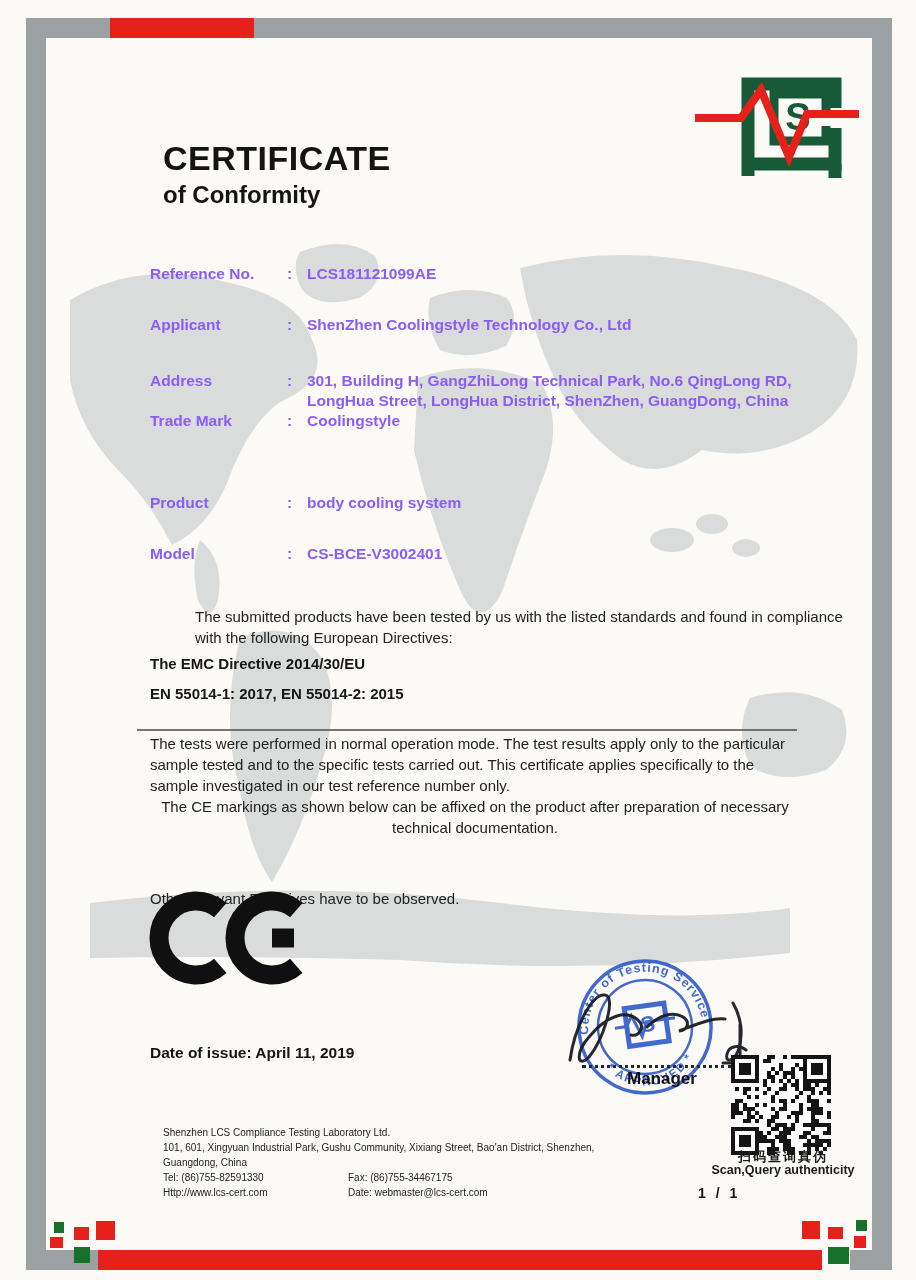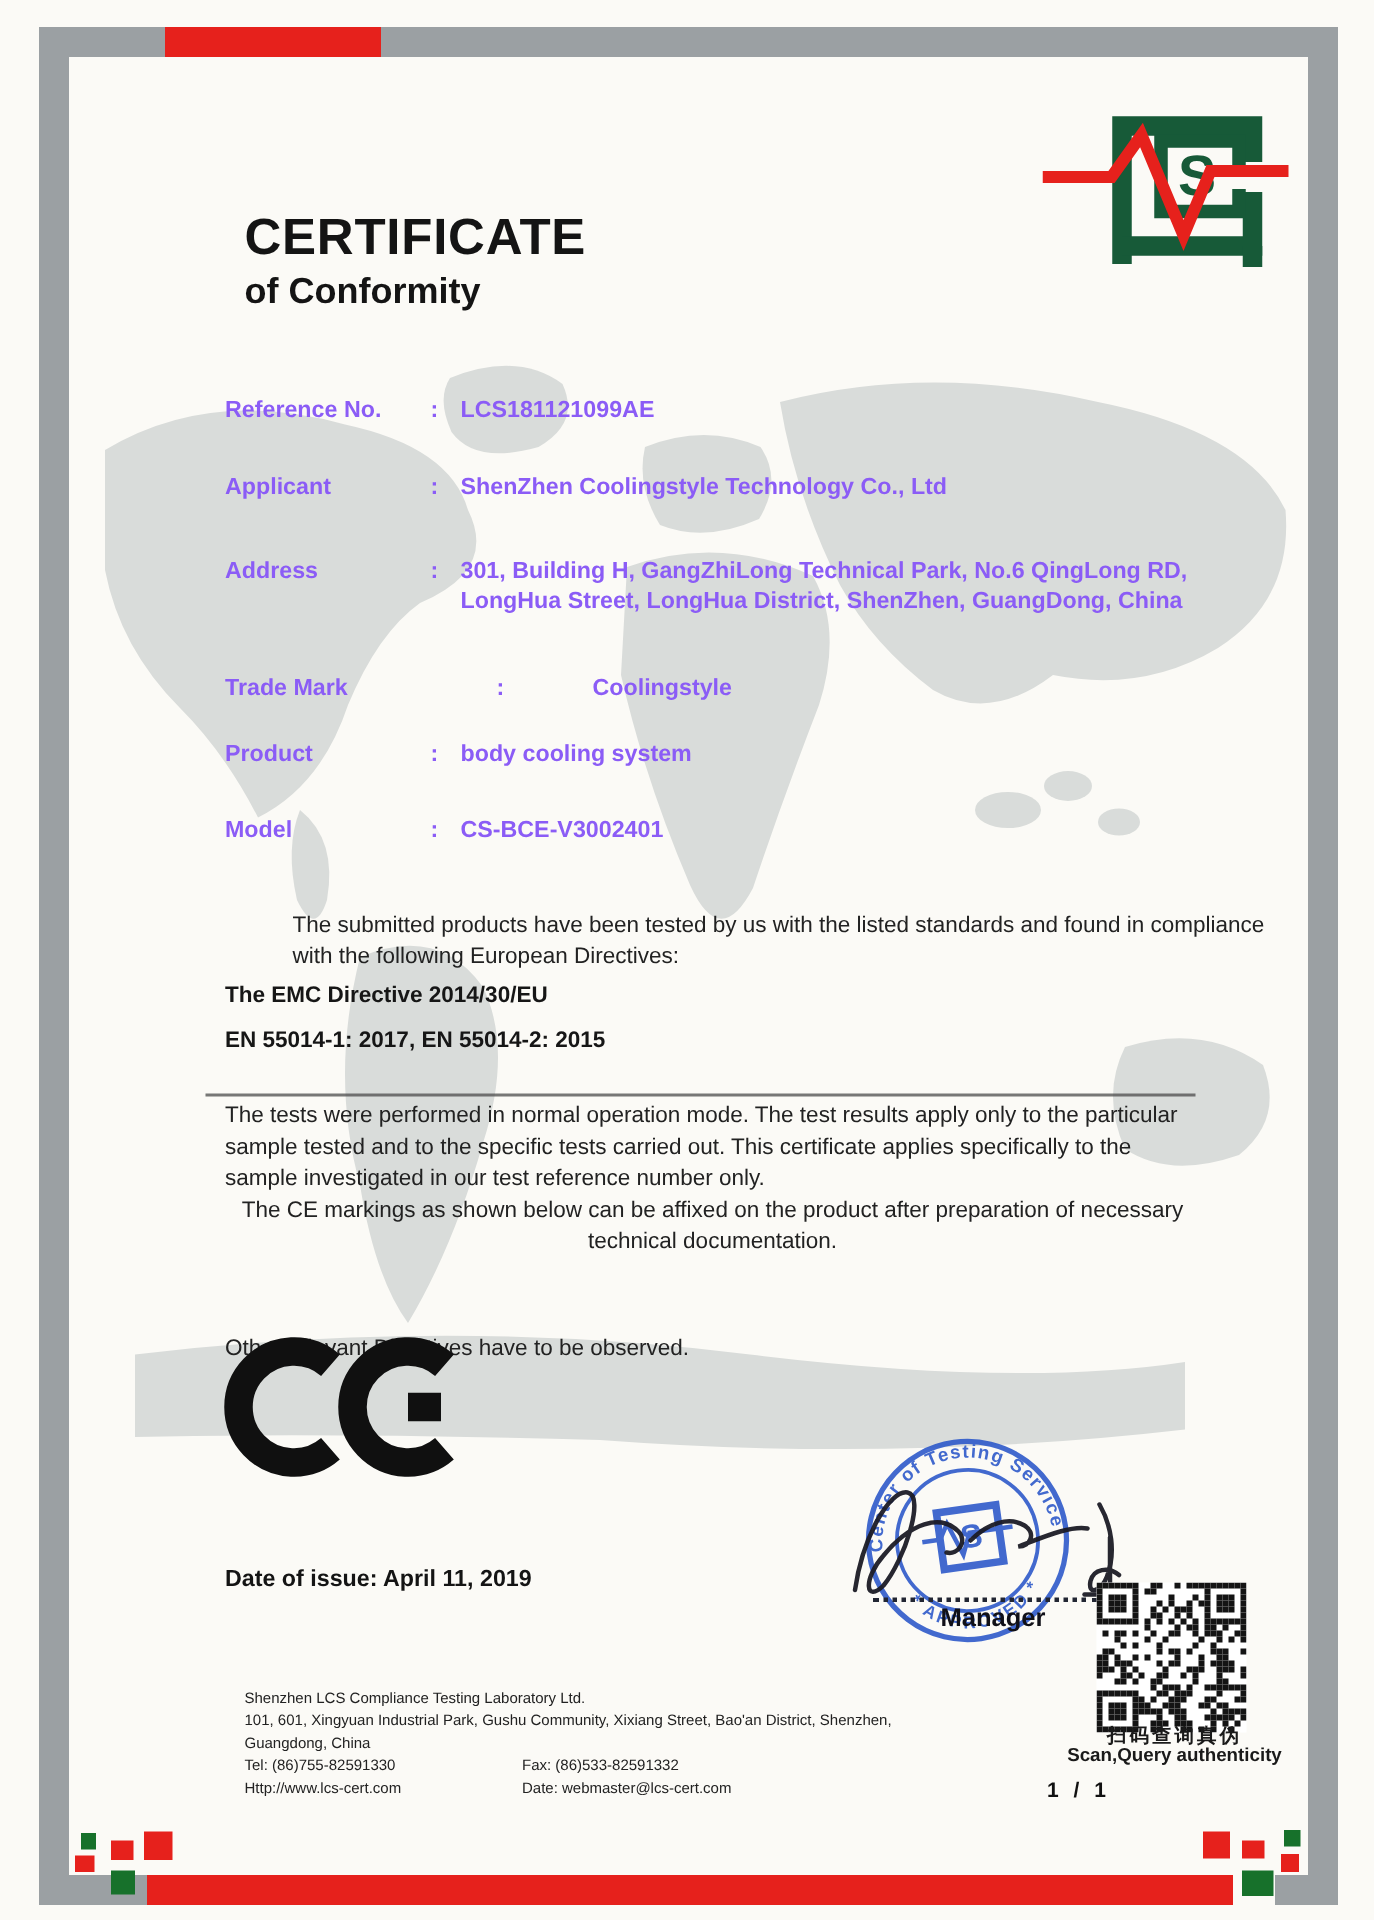--- a/index.html
+++ b/index.html
@@ -106,21 +106,21 @@
   <div class="field-row" style="top:315px;">
     <span class="field-label">Applicant</span>
     <span class="field-colon">:</span>
     <span class="field-value">ShenZhen Coolingstyle Technology Co., Ltd</span>
   </div>
   <div class="field-row" style="top:371px;">
     <span class="field-label">Address</span>
     <span class="field-colon">:</span>
     <span class="field-value">301, Building H, GangZhiLong Technical Park, No.6 QingLong RD, LongHua Street, LongHua District, ShenZhen, GuangDong, China</span>
   </div>
-  <div class="field-row" style="top:449px;gap:44px;">
+  <div class="field-row" style="top:411px;">
     <span class="field-label">Trade Mark</span>
     <span class="field-colon">:</span>
     <span class="field-value">Coolingstyle</span>
   </div>
   <div class="field-row" style="top:493px;">
     <span class="field-label">Product</span>
     <span class="field-colon">:</span>
     <span class="field-value">body cooling system</span>
   </div>
   <div class="field-row" style="top:544px;">
@@ -483,21 +483,21 @@
   <div class="qr-cap en">Scan,Query authenticity</div>
 
   <div class="page-num">1 / 1</div>
 
   <div class="footer">
     <div>Shenzhen LCS Compliance Testing Laboratory Ltd.</div>
     <div>101, 601, Xingyuan Industrial Park, Gushu Community, Xixiang Street, Bao'an District, Shenzhen,</div>
     <div>Guangdong, China</div>
     <div class="cols">
       <span class="c1">Tel: (86)755-82591330</span>
-      <span>Fax: (86)533-82591332</span>
+      <span>Fax: (86)755-34467175</span>
     </div>
     <div class="cols">
       <span class="c1">Http://www.lcs-cert.com</span>
       <span>Date: webmaster@lcs-cert.com</span>
     </div>
   </div>
 
 </div>
 
 </body></html>

